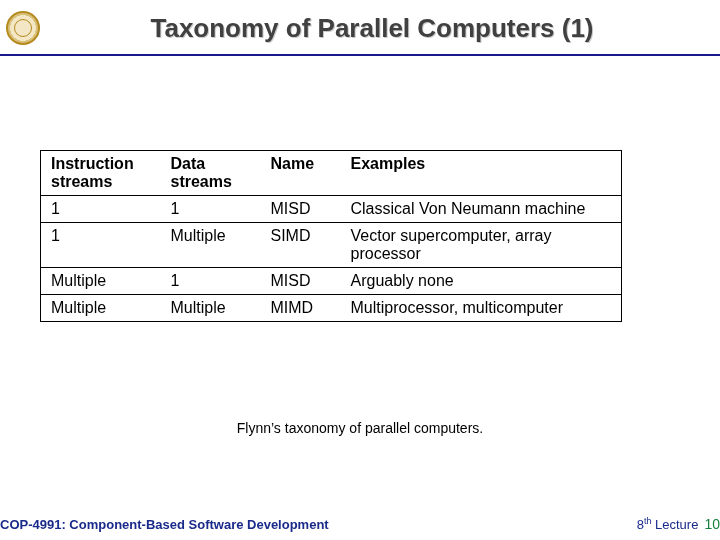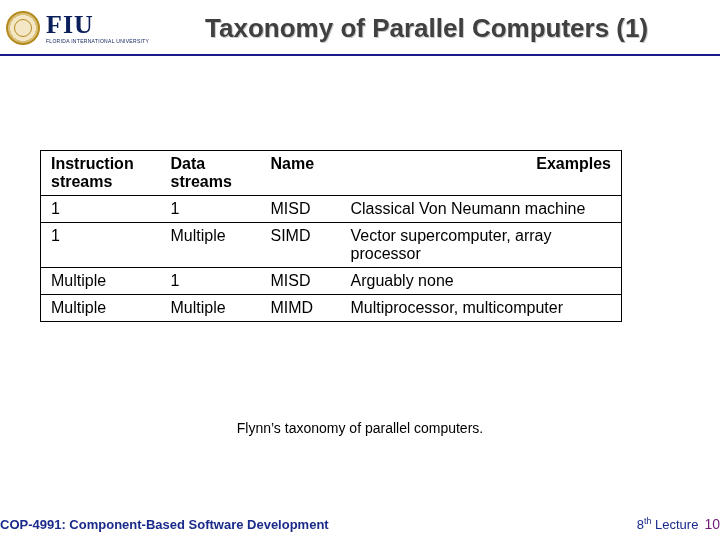--- a/index.html
+++ b/index.html
@@ -69,21 +69,21 @@
     text-align: left;
     vertical-align: top;
     font-weight: normal;
   }
   table.tax tr:first-child th {
     font-weight: bold;
     border-top: 1px solid #000;
   }
   table.tax { border-left: 1px solid #000; border-right: 1px solid #000; }
   table.tax th.c-ex, table.tax td.c-ex { text-align: left; }
-  table.tax th.c-ex { text-align: right; }
+  table.tax th.c-ex { text-align: left; }
   .col1 { width: 120px; }
   .col2 { width: 100px; }
   .col3 { width: 80px; }
   .caption {
     position: absolute;
     left: 0; right: 0;
     top: 420px;
     text-align: center;
     font-size: 14px;
   }
@@ -93,34 +93,30 @@
     display: flex;
     justify-content: space-between;
     align-items: baseline;
     padding: 0 0;
     font-size: 13px;
     color: #1a2a8a;
   }
   .footer .course { font-weight: bold; }
   .footer .right { display: flex; align-items: baseline; gap: 6px; }
   .lecture sup { font-size: 9px; }
-  .pagenum { color: #701a75; font-size: 14px; }
+  .pagenum { color: #15803d; font-size: 14px; }
 </style>
 </head>
 <body>
 
 <div class="slide">
 
   <div class="header">
     <div class="logo-box">
       <div class="seal"></div>
-      <div class="fiu-word">
-        <div class="fiu-big">FIU</div>
-        <div class="fiu-small">FLORIDA INTERNATIONAL UNIVERSITY</div>
-      </div>
     </div>
     <div class="title">Taxonomy of Parallel Computers (1)</div>
   </div>
 
   <div class="body">
     <table class="tax">
       <tbody>
           <tr>
         <th class="col1">
           <span>Instruction</span><br>

